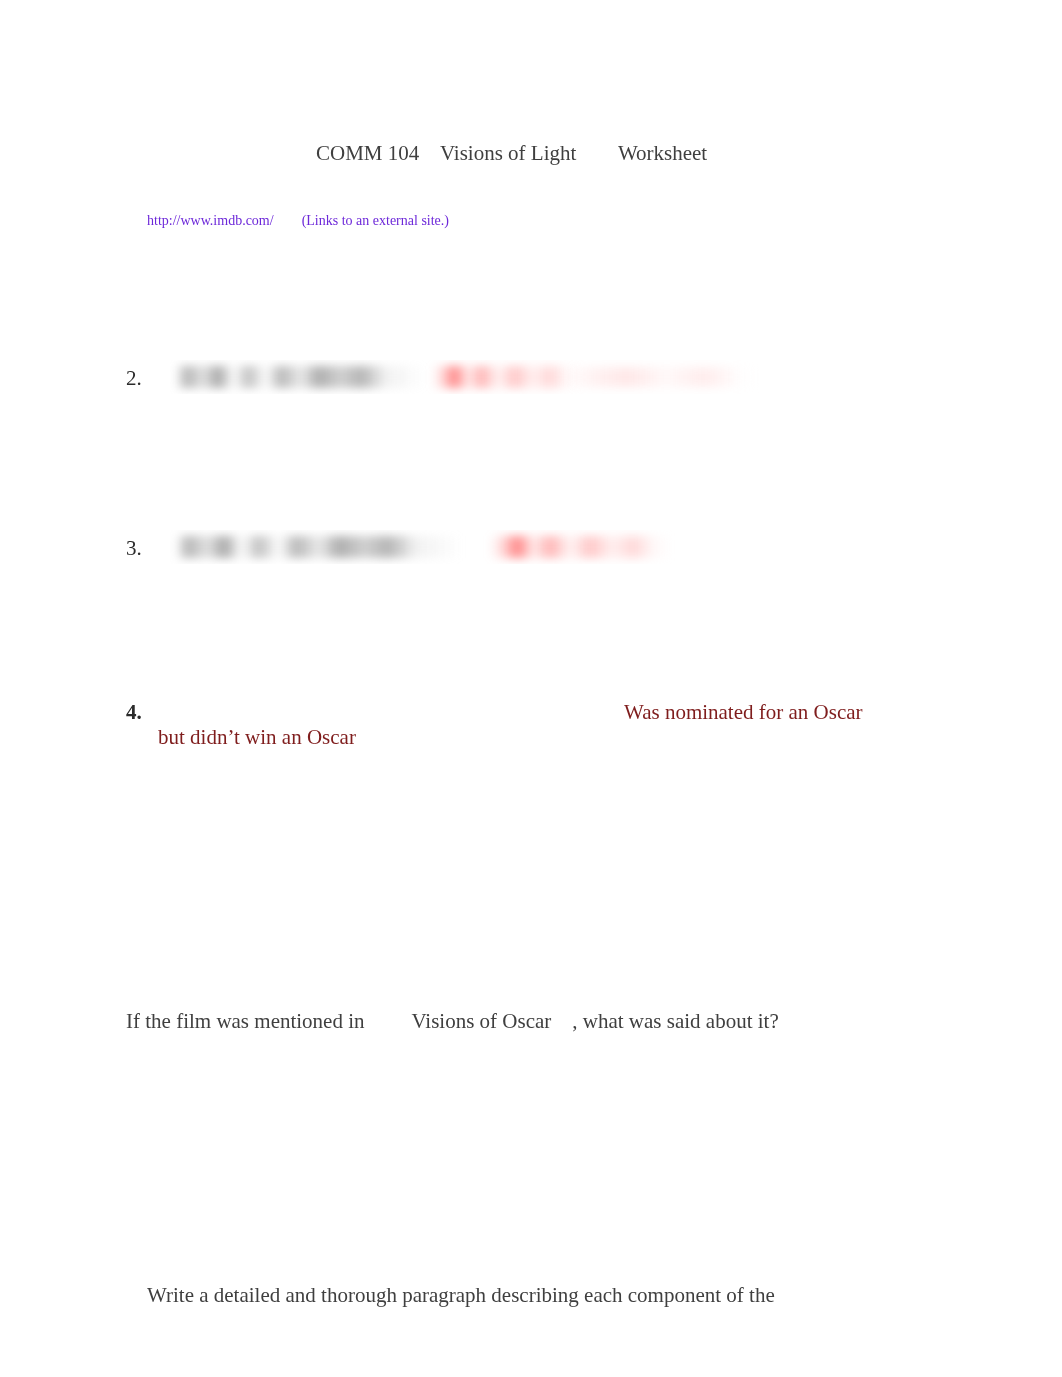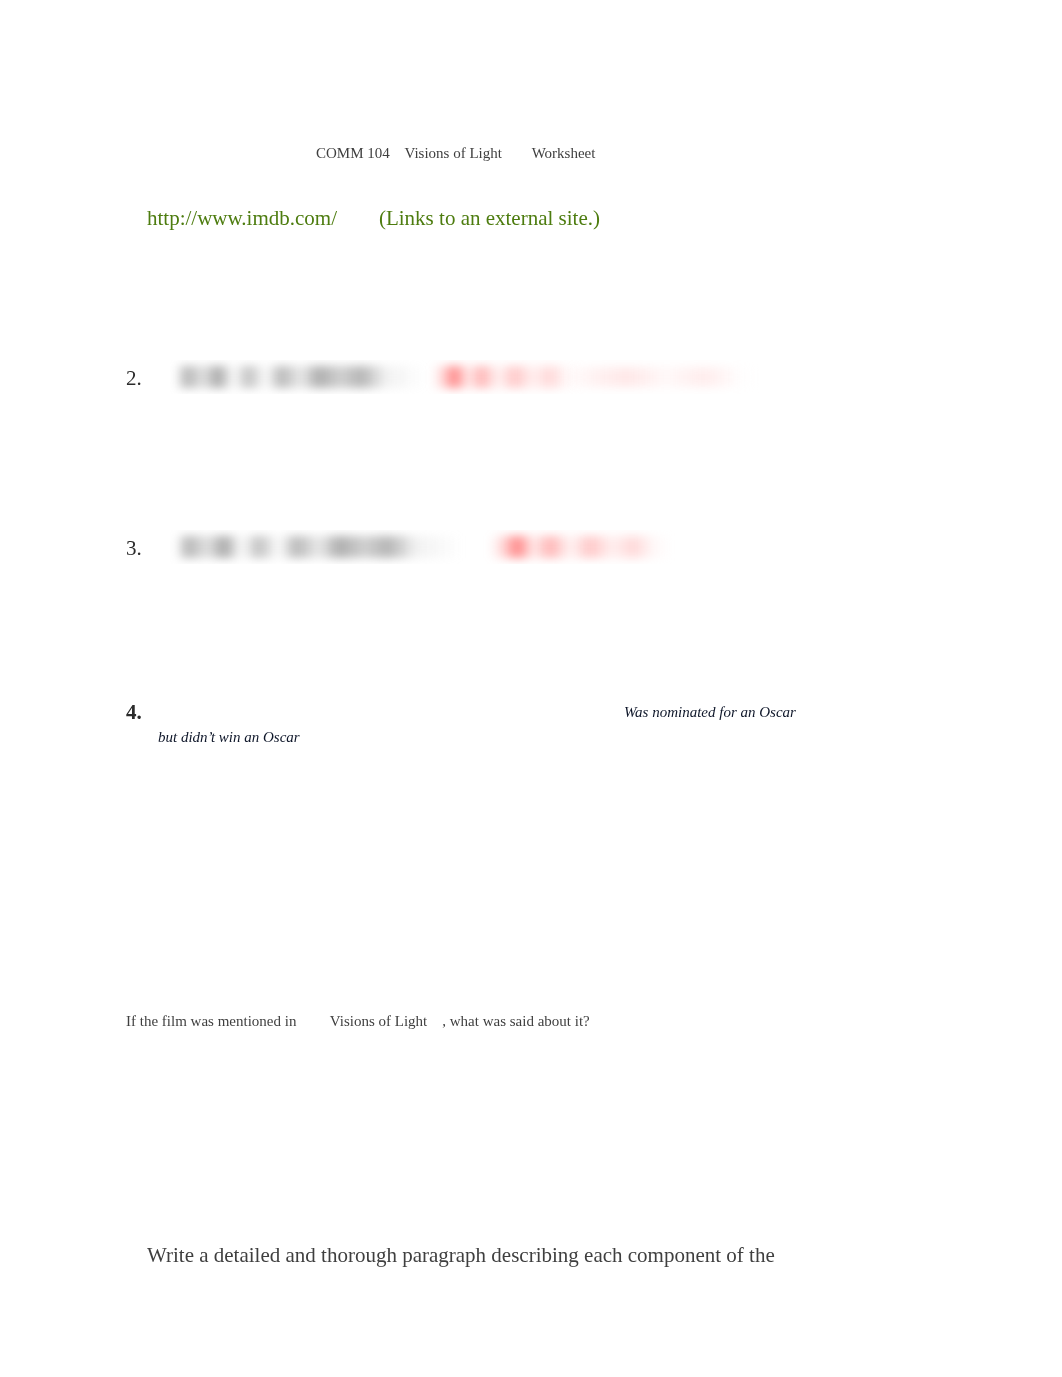--- a/index.html
+++ b/index.html
@@ -19,53 +19,52 @@
 
   .page {
     position: absolute;
     inset: 0;
     background: #ffffff;
   }
 
   .line {
     position: absolute;
     white-space: pre;
-    font-size: 15px;
+    font-size: 21px;
     line-height: 26px;
     color: #3f3f3f;
   }
 
   .para {
     position: absolute;
     font-size: 21px;
     line-height: 26px;
     color: #3f3f3f;
     white-space: pre-wrap;
   }
 
   .link {
-    color: #4d7c0f;
+    color: #6d28d9;
     text-decoration: none;
     white-space: pre;
-    font-size: 21px;
+    font-size: 14px;
     line-height: 26px;
   }
 
   .link-block {
     position: absolute;
     font-size: 21px;
     line-height: 26px;
     color: #0000ff;
     white-space: pre-wrap;
   }
 
   .answer-red {
-    color: #0f172a;
+    color: #7f1d1d;
     white-space: pre;
-    font-style: italic;
   }
 
   .num {
     position: absolute;
     font-size: 21px;
     line-height: 26px;
     color: #2b2b2b;
   }
 
   
@@ -151,19 +150,19 @@
   </div>
 
   <div class="num" style="left:126px; top:699px; font-weight:600;">4.</div>
 
 
   <div class="line answer-red" style="left:624px; top:699px;">Was nominated for an Oscar</div>
 
   <div class="line answer-red" style="left:158px; top:724px;">but didn’t win an Oscar</div>
 
 
-  <div class="line" style="left:126px; top:1008px;">If the film was mentioned in         Visions of Light    , what was said about it?</div>
+  <div class="line" style="left:126px; top:1008px;">If the film was mentioned in         Visions of Oscar    , what was said about it?</div>
 
-  <div class="para" style="left:126px; top:1216px; width:760px;">
+  <div class="para" style="left:126px; top:1256px; width:760px;">
     <span>Write a detailed and thorough paragraph describing each component of the</span><br>
   </div>
 
 </div>
 
 </body></html>

